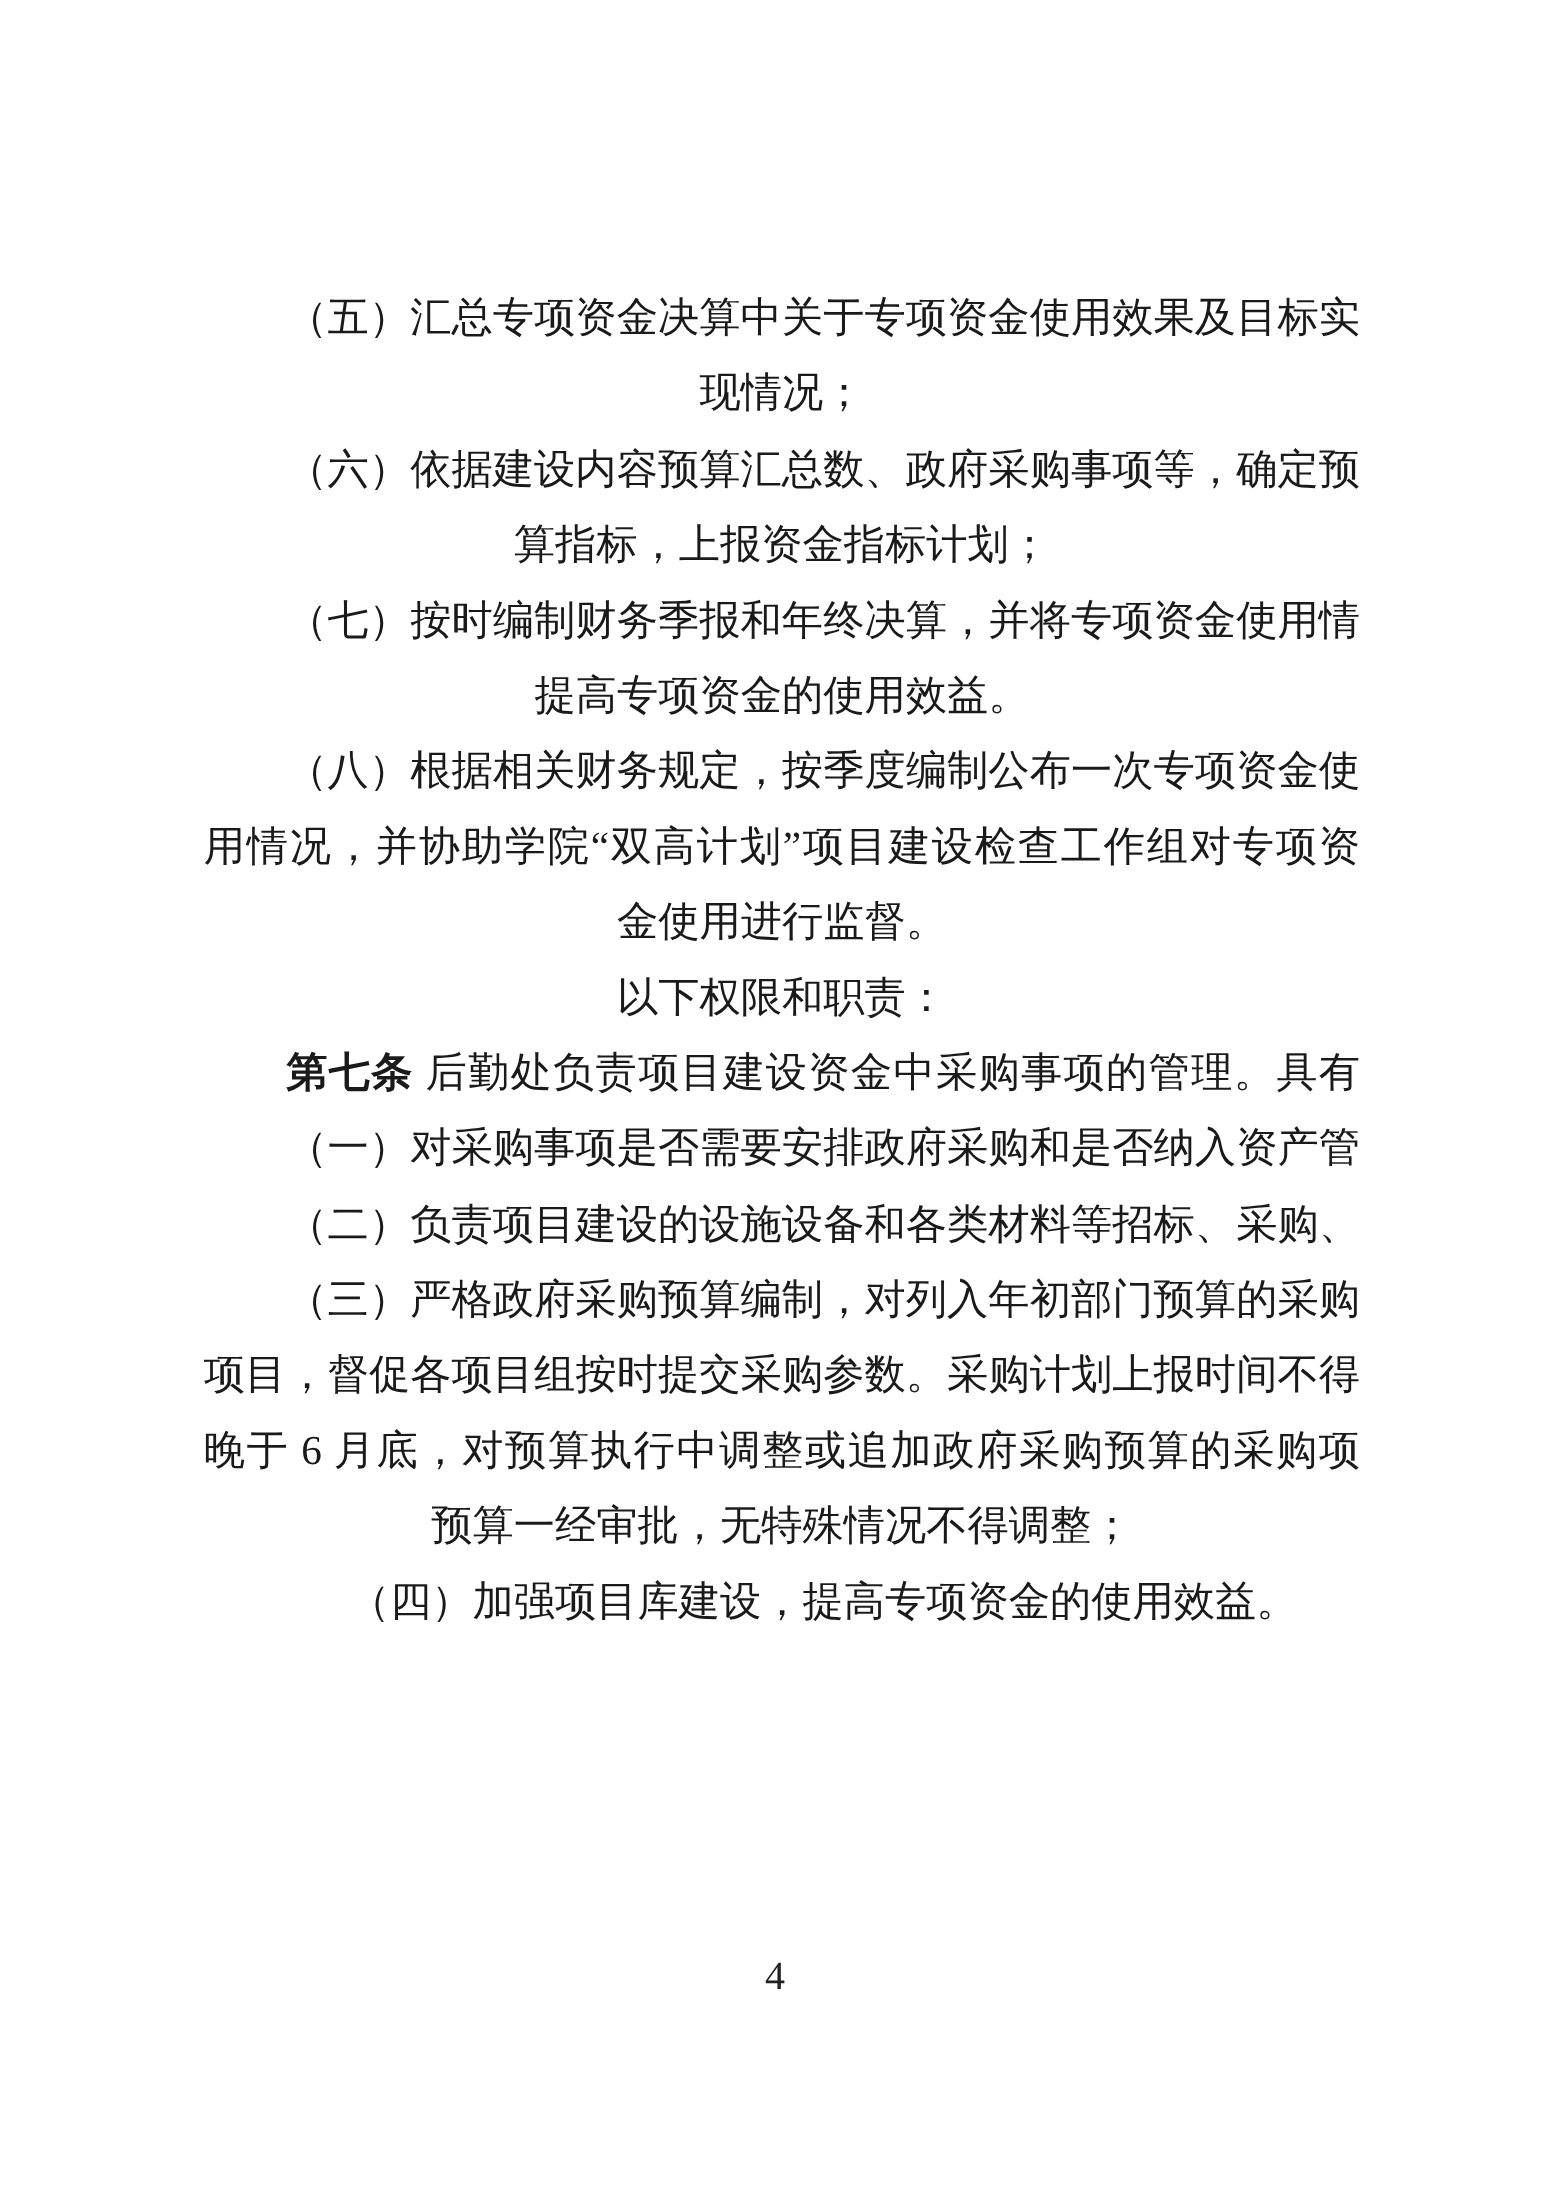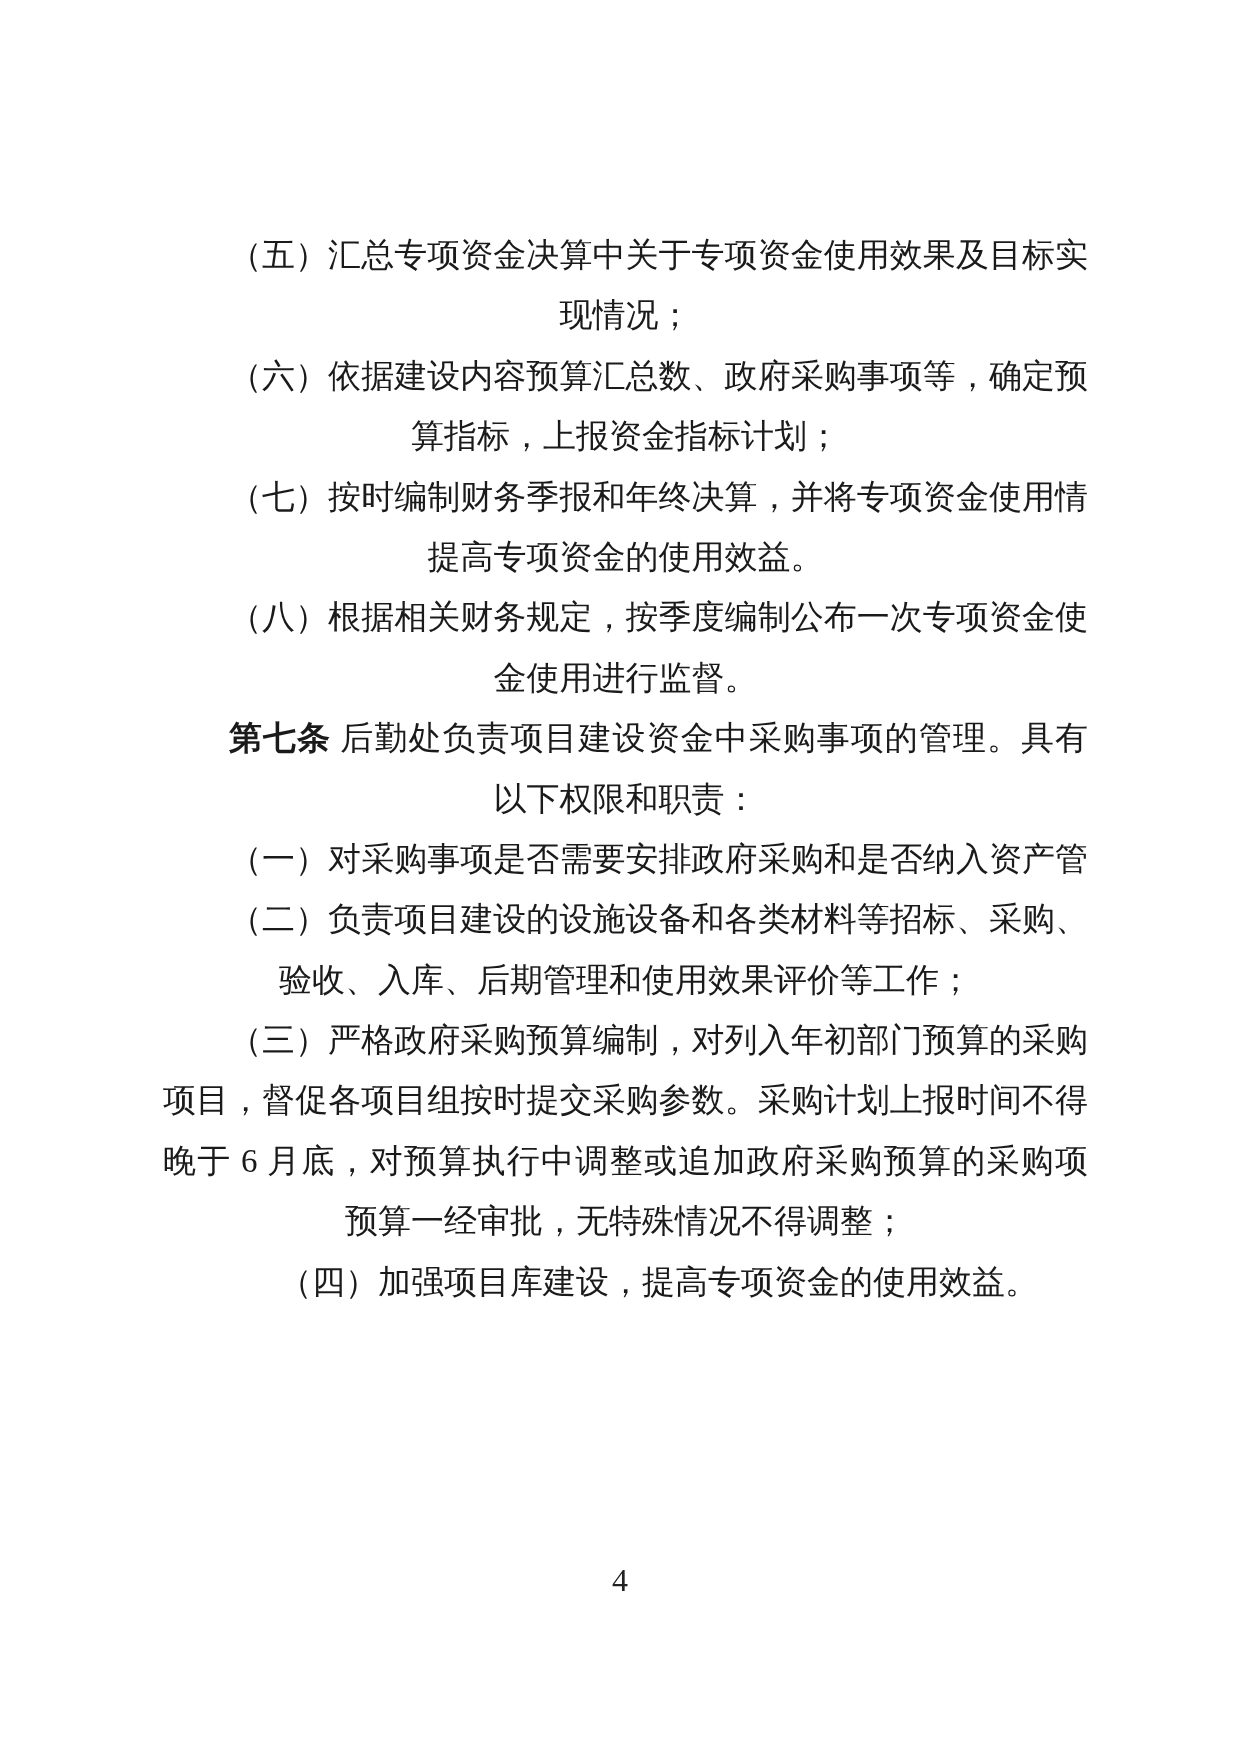--- a/index.html
+++ b/index.html
@@ -52,28 +52,28 @@
 
 <div class="page">
   <div class="content">
     <div class="line indent just">（五）汇总专项资金决算中关于专项资金使用效果及目标实</div>
     <div class="line">现情况；</div>
     <div class="line indent just">（六）依据建设内容预算汇总数、政府采购事项等，确定预</div>
     <div class="line">算指标，上报资金指标计划；</div>
     <div class="line indent just">（七）按时编制财务季报和年终决算，并将专项资金使用情</div>
     <div class="line">提高专项资金的使用效益。</div>
     <div class="line indent just">（八）根据相关财务规定，按季度编制公布一次专项资金使</div>
+    <div class="line just">用情况，并协助学院“双高计划”项目建设检查工作组对专项资</div>
     <div class="line">金使用进行监督。</div>
+    <div class="line">以下权限和职责：</div>
     <div class="line indent just">
       <span class="bold">第七条</span><span> 后勤处负责项目建设资金中采购事项的管理。具有</span>
     </div>
-    <div class="line">以下权限和职责：</div>
     <div class="line indent just">（一）对采购事项是否需要安排政府采购和是否纳入资产管</div>
     <div class="line indent just">（二）负责项目建设的设施设备和各类材料等招标、采购、</div>
-    <div class="line">验收、入库、后期管理和使用效果评价等工作；</div>
     <div class="line indent just">（三）严格政府采购预算编制，对列入年初部门预算的采购</div>
     <div class="line just">项目，督促各项目组按时提交采购参数。采购计划上报时间不得</div>
     <div class="line just">晚于 6 月底，对预算执行中调整或追加政府采购预算的采购项</div>
     <div class="line">预算一经审批，无特殊情况不得调整；</div>
     <div class="line indent">（四）加强项目库建设，提高专项资金的使用效益。</div>
   </div>
   <div class="page-number">4</div>
 </div>
 
 </body></html>

